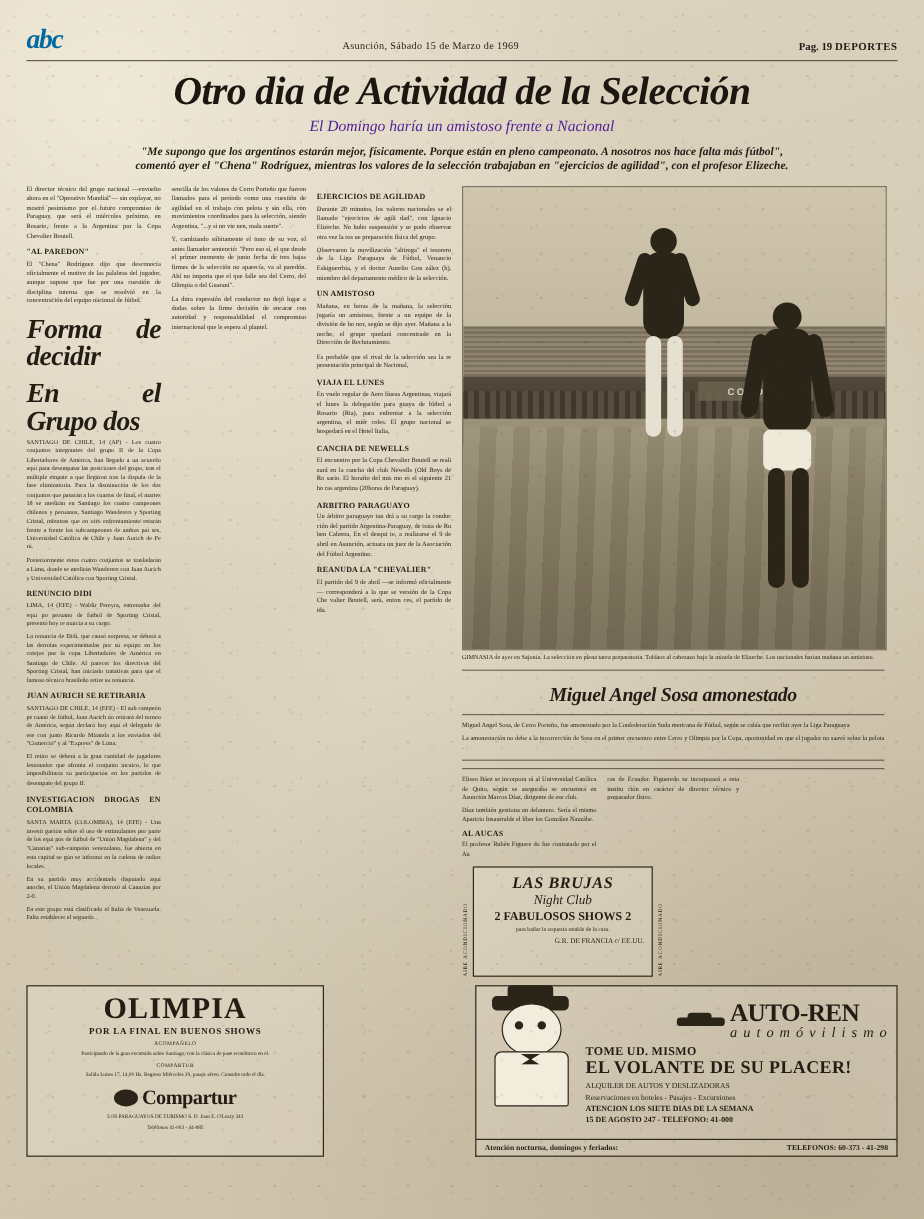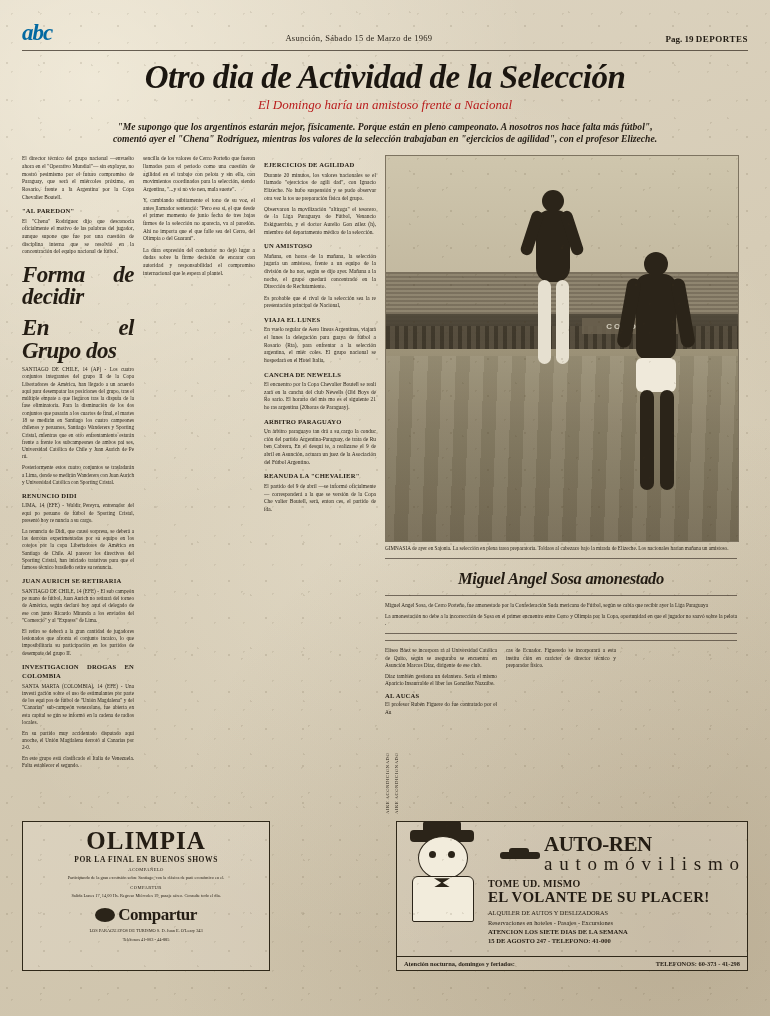--- a/index.html
+++ b/index.html
@@ -39,21 +39,21 @@
   h1.headline{
     margin:10px 0 2px 0;
     font-size:33px;line-height:1.02;
     font-weight:bold;font-style:italic;
     text-align:center;
     letter-spacing:-.5px;
     color:#1b1610;
     font-family:"Liberation Serif", serif;
   }
   .subhead{
-    text-align:center;font-style:italic;font-size:13px;color:#b91c1c;margin:2px 0 8px 0;
+    text-align:center;font-style:italic;font-size:13px;color:#4c1d95;margin:2px 0 8px 0;
   }
   .lead{
     font-style:italic;font-weight:bold;font-size:9.6px;line-height:1.28;
     text-align:center;margin:0 90px 10px 90px;color:#241d14;
   }
 
   
   .cols{display:flex;gap:9px;}
   .col{font-size:5.4px;line-height:1.42;text-align:justify;}
   .c1{width:112px;}
@@ -160,21 +160,21 @@
   .m-body{position:absolute;left:8px;top:42px;width:60px;height:44px;
     background:#f2ecdc;border:1.6px solid #2b2419;border-radius:6px 6px 2px 2px;}
   .m-bow{position:absolute;left:30px;top:44px;width:16px;height:9px;background:#2b2419;
     clip-path:polygon(0 0,45% 50%,0 100%,100% 100%,55% 50%,100% 0);}
   .auto-right{flex:1;}
   .ar-top{display:flex;align-items:center;gap:4px;justify-content:flex-end;}
   .car{width:40px;height:14px;position:relative;}
   .car-b{position:absolute;left:0;top:4px;width:40px;height:7px;background:#2b2419;border-radius:3px;}
   .car-t{position:absolute;left:9px;top:0;width:20px;height:6px;background:#2b2419;border-radius:3px 3px 0 0;}
   .autoren{font-weight:bold;font-size:21px;letter-spacing:-.5px;line-height:1;}
-  .autoren-i{font-size:19px;letter-spacing:1px;text-align:right;margin-top:-2px;}
+  .autoren-i{font-style:italic;font-size:12px;letter-spacing:1px;text-align:right;margin-top:-2px;}
   .ar-l1{font-weight:bold;font-size:10px;margin-top:3px;letter-spacing:.3px;}
   .ar-l2{font-weight:bold;font-size:15px;letter-spacing:.3px;}
   .ar-l3{font-size:6.4px;margin-top:3px;}
   .ar-l4{font-weight:bold;font-size:6.6px;margin-top:2px;}
   .ar-l5{font-weight:bold;font-size:6.6px;margin-top:2px;}
   .ad-foot{
     width:352px;border:1.5px solid #2f2819;border-top:none;box-sizing:border-box;
     padding:3px 7px;font-weight:bold;font-size:6.4px;display:flex;justify-content:space-between;
     background:rgba(255,252,242,.18);
   }
@@ -299,20 +299,27 @@
           <div class="sechead">AL AUCAS</div>
           <div class="blocktext">El profesor Rubén Figuere do fue contratado por el Au</div>
         </div>
         <div style="width:110px">
           <div class="blocktext">cas de Ecuador. Figueredo se incorporará a esta institu ción en carácter de director técnico y preparador físico.</div>
         </div>
       </div>
 
       <div style="display:flex;gap:4px;margin-top:6px;align-items:stretch;">
         <div class="vert">AIRE ACONDICIONADO</div>
+        <div class="ad-night">
+          <div class="nc1">LAS BRUJAS</div>
+          <div class="nc2">Night Club</div>
+          <div class="nc3">2 FABULOSOS SHOWS 2</div>
+          <div class="nc4">para bailar la orquesta estable de la casa.</div>
+          <div class="nc5">G.R. DE FRANCIA c/ EE.UU.</div>
+        </div>
         <div class="vert">AIRE ACONDICIONADO</div>
       </div>
     </div>
   </div>
 
   <div class="lower">
     <div class="ad-olimpia">
       <div class="ol-title">OLIMPIA</div>
       <div class="ol-sub">POR LA FINAL EN BUENOS SHOWS</div>
       <div class="ol-mini">ACOMPAÑELO</div>

